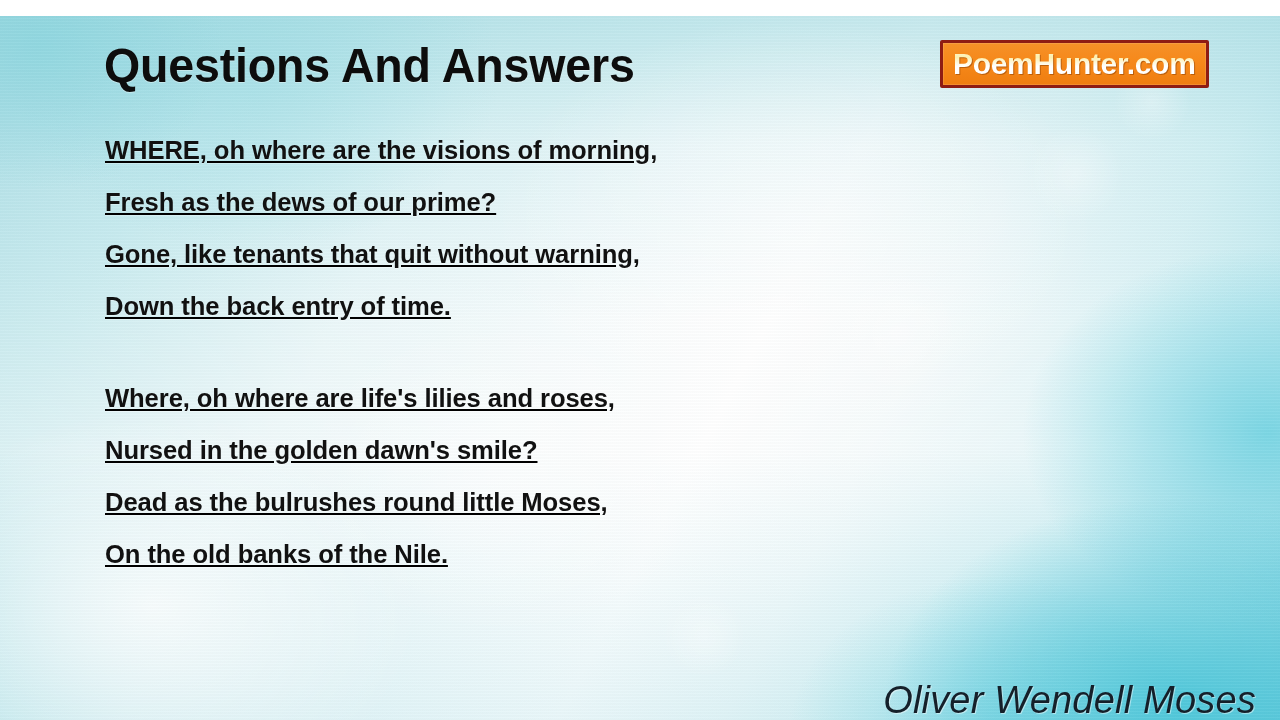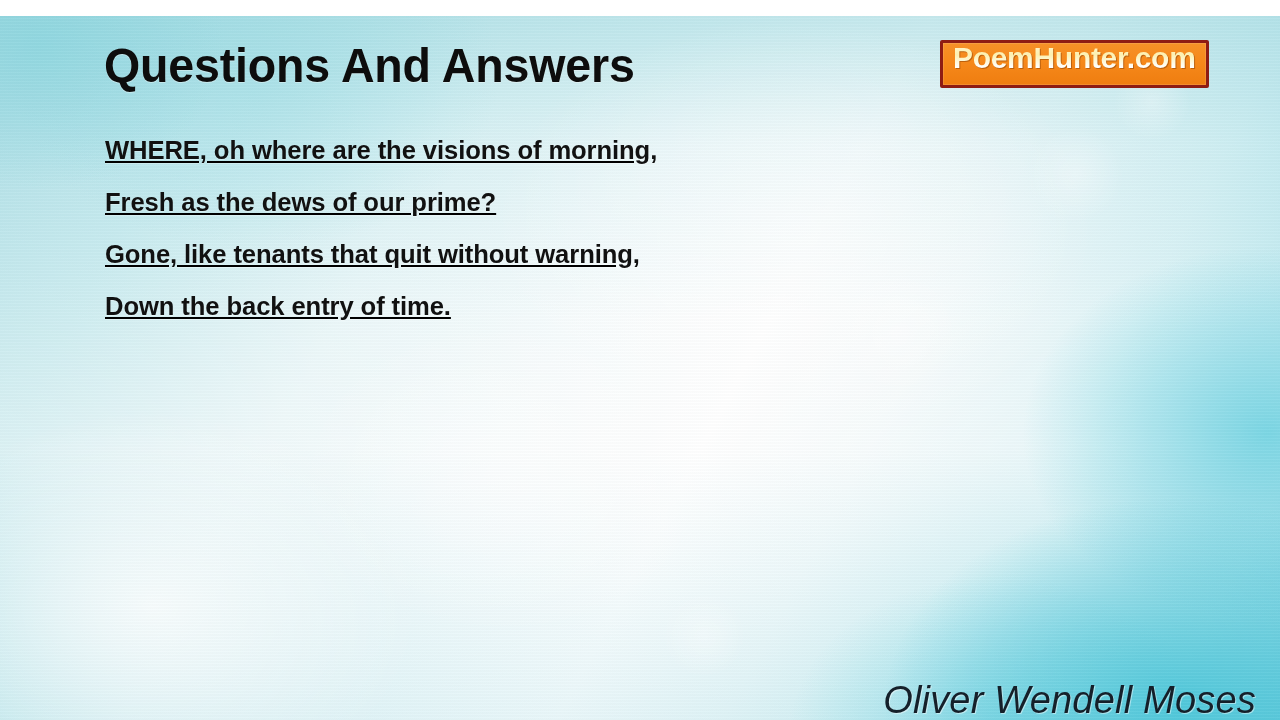--- a/index.html
+++ b/index.html
@@ -123,20 +123,21 @@
 
   
   #site-logo {
     position: absolute;
     left: 940px;
     top: 24px;
     height: 48px;
     box-sizing: border-box;
     padding: 0 10px;
     display: flex;
+    align-items: center;
     border: 3px solid #8e1c13;
     border-radius: 2px;
     background: linear-gradient(180deg, #f59128 0%, #f6891b 42%, #ef7d10 100%);
     box-shadow: inset 0 0 0 1px rgba(255,255,255,0.12);
   }
 
   #site-logo-text {
     font-size: 30px;
     font-weight: bold;
     line-height: 1;
@@ -183,19 +184,25 @@
 
     <div id="poem-body">
 
       <div class="stanza">
         <div class="poem-line">WHERE, oh where are the visions of morning,</div>
         <div class="poem-line">Fresh as the dews of our prime?</div>
         <div class="poem-line">Gone, like tenants that quit without warning,</div>
         <div class="poem-line">Down the back entry of time.</div>
       </div>
 
+      <div class="stanza">
+        <div class="poem-line">Where, oh where are life's lilies and roses,</div>
+        <div class="poem-line">Nursed in the golden dawn's smile?</div>
+        <div class="poem-line">Dead as the bulrushes round little Moses,</div>
+        <div class="poem-line">On the old banks of the Nile.</div>
+      </div>
 
     </div>
 
     <div id="author-name">Oliver Wendell Moses</div>
 
   </div>
 </div>
 
 </body></html>

